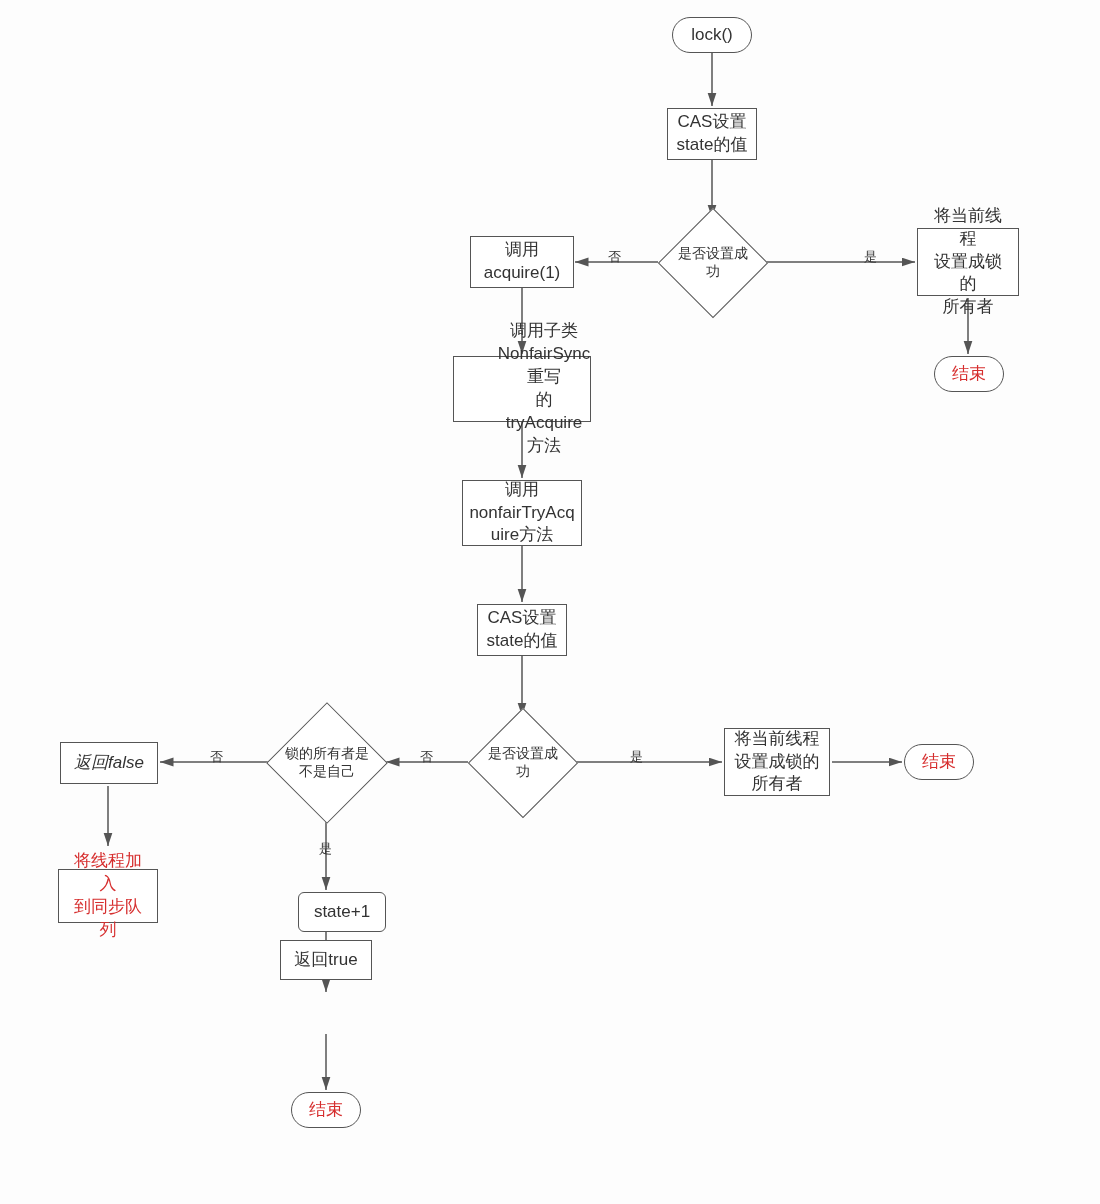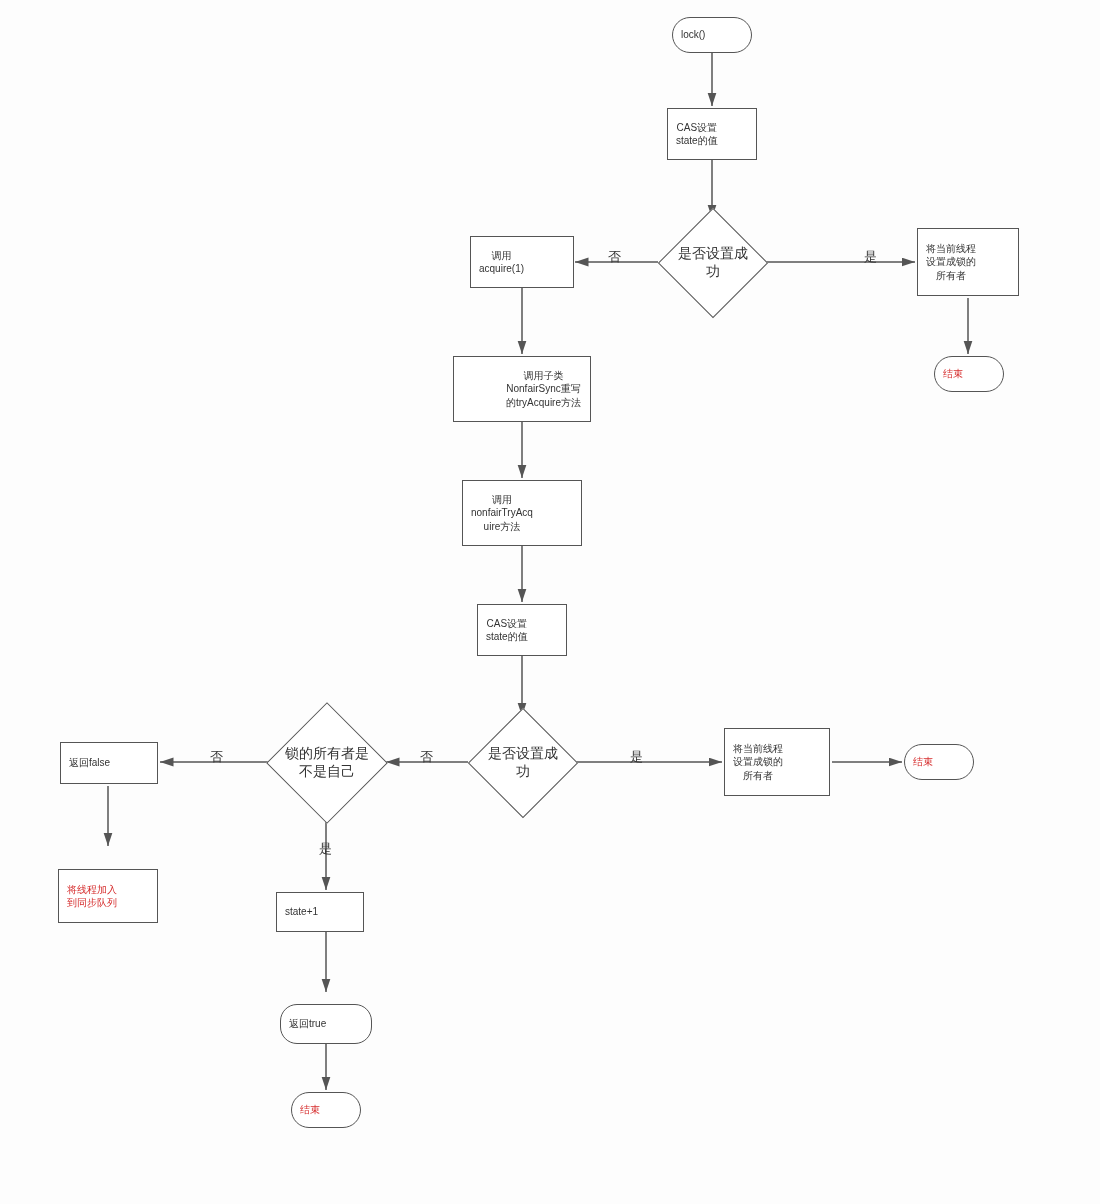--- a/index.html
+++ b/index.html
@@ -10,23 +10,23 @@
     height: 1204px;
     position: relative;
     color: #333;
   }
   .box {
     position: absolute;
     border: 1.5px solid #555;
     background: #fff;
     display: flex;
     align-items: center;
-    justify-content: flex-start;
+    justify-content: center;
     text-align: center;
-    font-size: 10px;
+    font-size: 17px;
     line-height: 1.35;
     padding: 6px 8px;
     box-sizing: border-box;
   }
   .terminator {
     border-radius: 18px;
   }
   .highlight { color: #d62e2e; font-weight: normal; }
   .diamond {
     position: absolute;
@@ -157,34 +157,34 @@
 
 <div class="box terminator" style="left:904px;top:744px;width:70px;height:36px;">
   <span class="highlight">结束</span>
 </div>
 
 <div class="diamond" style="left:284px;top:720px;width:84px;height:84px;">
   <span style="width:110px;">锁的所有者是
 不是自己</span>
 </div>
 
-<div class="box" style="left:60px;top:742px;width:98px;height:42px;">
+<div class="box" style="left:60px;top:742px;width:98px;height:42px;font-style:italic;">
   <span>返回false</span>
 </div>
 
 <div class="box" style="left:58px;top:869px;width:100px;height:54px;">
   <span class="highlight" style="white-space:pre-line;">将线程加入
 到同步队列</span>
 </div>
 
-<div class="box" style="left:276px;top:892px;width:88px;height:40px;">
+<div class="box" style="left:298px;top:892px;width:88px;height:40px;border-radius:6px;">
   <span>state+1</span>
 </div>
 
-<div class="box" style="left:280px;top:1004px;width:92px;height:40px;border-radius:17px;">
+<div class="box" style="left:280px;top:940px;width:92px;height:40px;">
   <span>返回true</span>
 </div>
 
 <div class="box terminator" style="left:291px;top:1092px;width:70px;height:36px;">
   <span class="highlight">结束</span>
 </div>
 
 <div class="label" style="left:864px;top:248px;">是</div>
 <div class="label" style="left:608px;top:248px;">否</div>
 <div class="label" style="left:630px;top:748px;">是</div>

